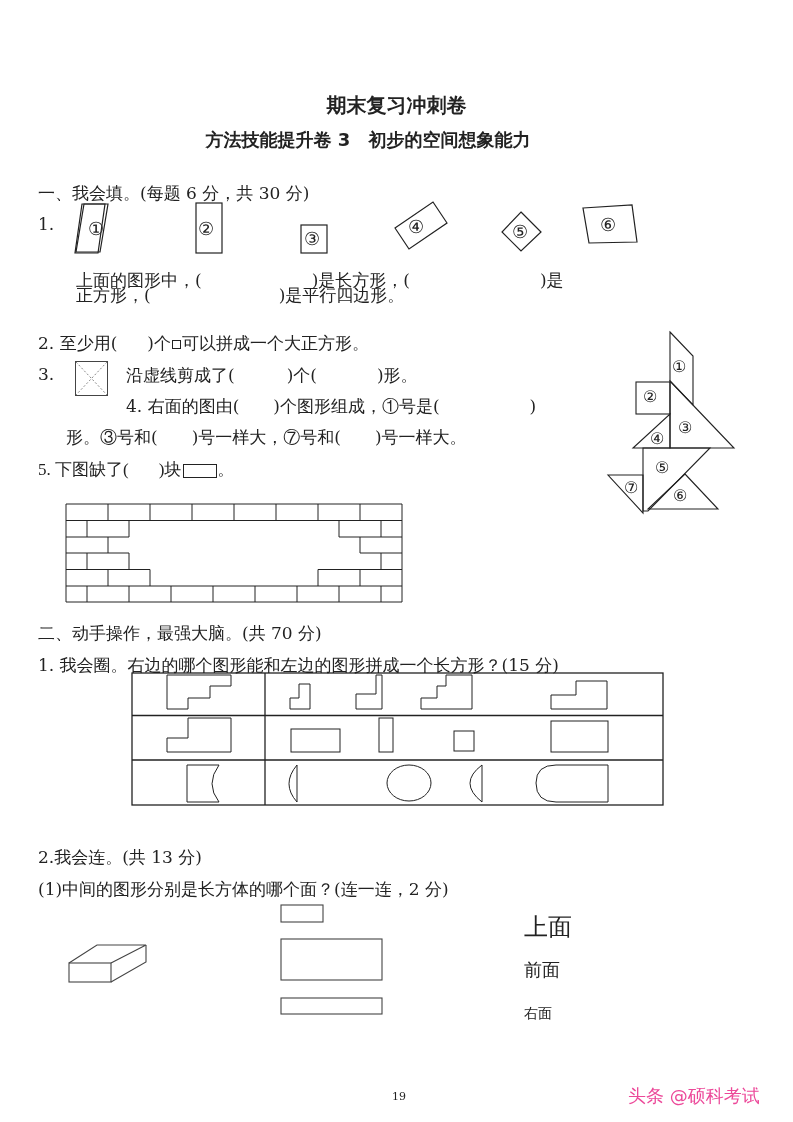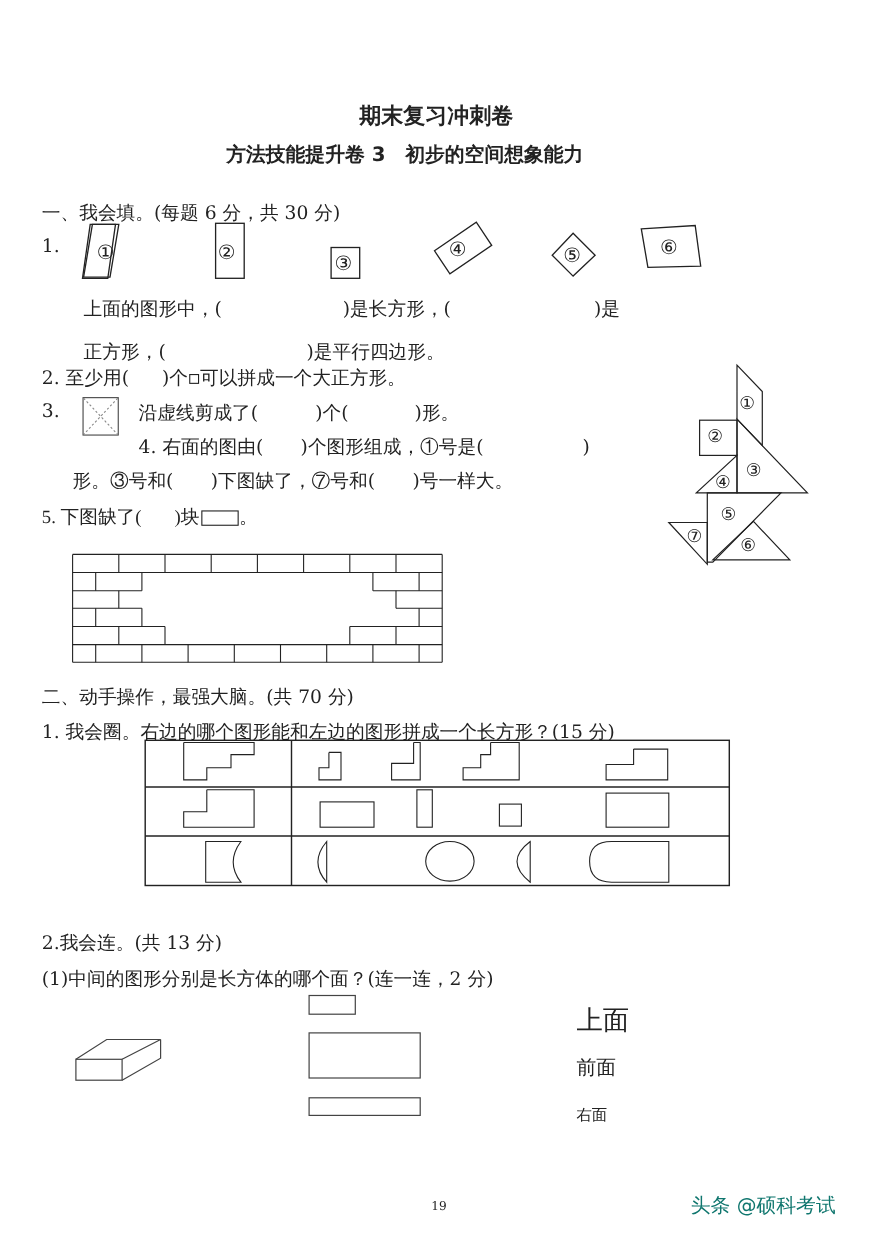--- a/index.html
+++ b/index.html
@@ -8,21 +8,21 @@
     font-family: "DejaVu Serif", "Liberation Serif", serif;
     color: #222; font-size: 17px;
   }
   .abs { position: absolute; }
   .title1 { left: 0; width: 793px; top: 92px; text-align: center; font-family: "DejaVu Sans", sans-serif; font-weight: bold; font-size: 20px; }
   .title2 { left: 0; width: 736px; top: 128px; text-align: center; font-family: "DejaVu Sans", sans-serif; font-weight: bold; font-size: 18px; }
   .line { white-space: nowrap; margin-top: 10px; }
   svg { position: absolute; overflow: visible; }
   .fig-label { font-size: 18px; }
   .page-num { font-size: 11px; }
-  .watermark { font-family: "DejaVu Sans", sans-serif; font-size: 18px; color: #0f766e; }
+  .watermark { font-family: "DejaVu Sans", sans-serif; font-size: 18px; color: #ec4899; }
   .gap { display: inline-block; }
   .mini-box { display:inline-block; width: 7px; height: 7px; border: 1px solid #222; vertical-align: middle; margin: 0 1px; }
   .brick-inline { display:inline-block; width: 32px; height: 12px; border: 1px solid #222; vertical-align: middle; margin-left: 2px; }
 </style>
 </head>
 <body>
 
 <div class="abs title1">期末复习冲刺卷</div>
 <div class="abs title2">方法技能提升卷 3　初步的空间想象能力</div>
 
@@ -49,21 +49,21 @@
 <div class="abs fig-label" style="left:88px; top:218px;">①</div>
 <div class="abs fig-label" style="left:198px; top:218px;">②</div>
 <div class="abs fig-label" style="left:304px; top:228px;">③</div>
 <div class="abs fig-label" style="left:408px; top:216px;">④</div>
 <div class="abs fig-label" style="left:512px; top:221px;">⑤</div>
 <div class="abs fig-label" style="left:600px; top:214px;">⑥</div>
 
 <div class="abs line" style="left:76px; top:259px;">
   <span>上面的图形中，(</span><span class="gap" style="width:110px;"></span><span>)是长方形，(</span><span class="gap" style="width:130px;"></span><span>)是</span>
 </div>
-<div class="abs line" style="left:76px; top:298px;">
+<div class="abs line" style="left:76px; top:274px;">
   <span>正方形，(</span><span class="gap" style="width:128px;"></span><span>)是平行四边形。</span>
 </div>
 
 <div class="abs line" style="left:38px; top:322px;">
   <span>2.</span>
   <span>至少用(</span><span class="gap" style="width:30px;"></span><span>)个</span><span class="mini-box"></span><span>可以拼成一个大正方形。</span>
 </div>
 
 <div class="abs line" style="left:38px; top:354px;">3.</div>
 <svg style="left:75px; top:361px;" width="34" height="36">
@@ -73,21 +73,21 @@
 </svg>
 <div class="abs line" style="left:126px; top:354px;">
   <span>沿虚线剪成了(</span><span class="gap" style="width:52px;"></span><span>)个(</span><span class="gap" style="width:60px;"></span><span>)形。</span>
 </div>
 
 <div class="abs line" style="left:126px; top:385px;">
   <span>4.</span>
   <span>右面的图由(</span><span class="gap" style="width:34px;"></span><span>)个图形组成，①号是(</span><span class="gap" style="width:90px;"></span><span>)</span>
 </div>
 <div class="abs line" style="left:66px; top:416px;">
-  <span>形。③号和(</span><span class="gap" style="width:34px;"></span><span>)下图缺了，⑦号和(</span><span class="gap" style="width:34px;"></span><span>)号一样大。</span>
+  <span>形。③号和(</span><span class="gap" style="width:34px;"></span><span>)号一样大，⑦号和(</span><span class="gap" style="width:34px;"></span><span>)号一样大。</span>
 </div>
 
 <svg style="left:600px; top:325px;" width="150" height="195">
   <g fill="none" stroke="#222" stroke-width="1.1">
 
     <polygon points="70,7 93,31 93,80 70,56"></polygon>
 
     <rect x="36" y="57" width="34" height="32"></rect>
 
     <polygon points="70,56 134,123 70,123"></polygon>

